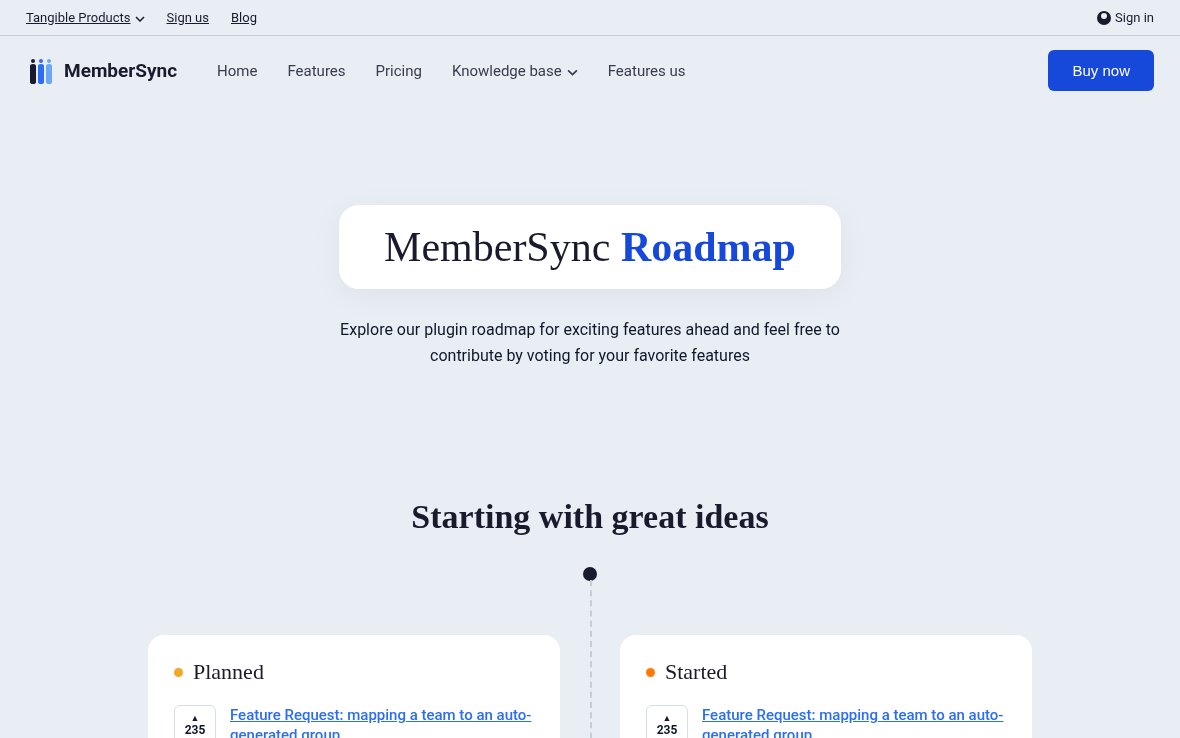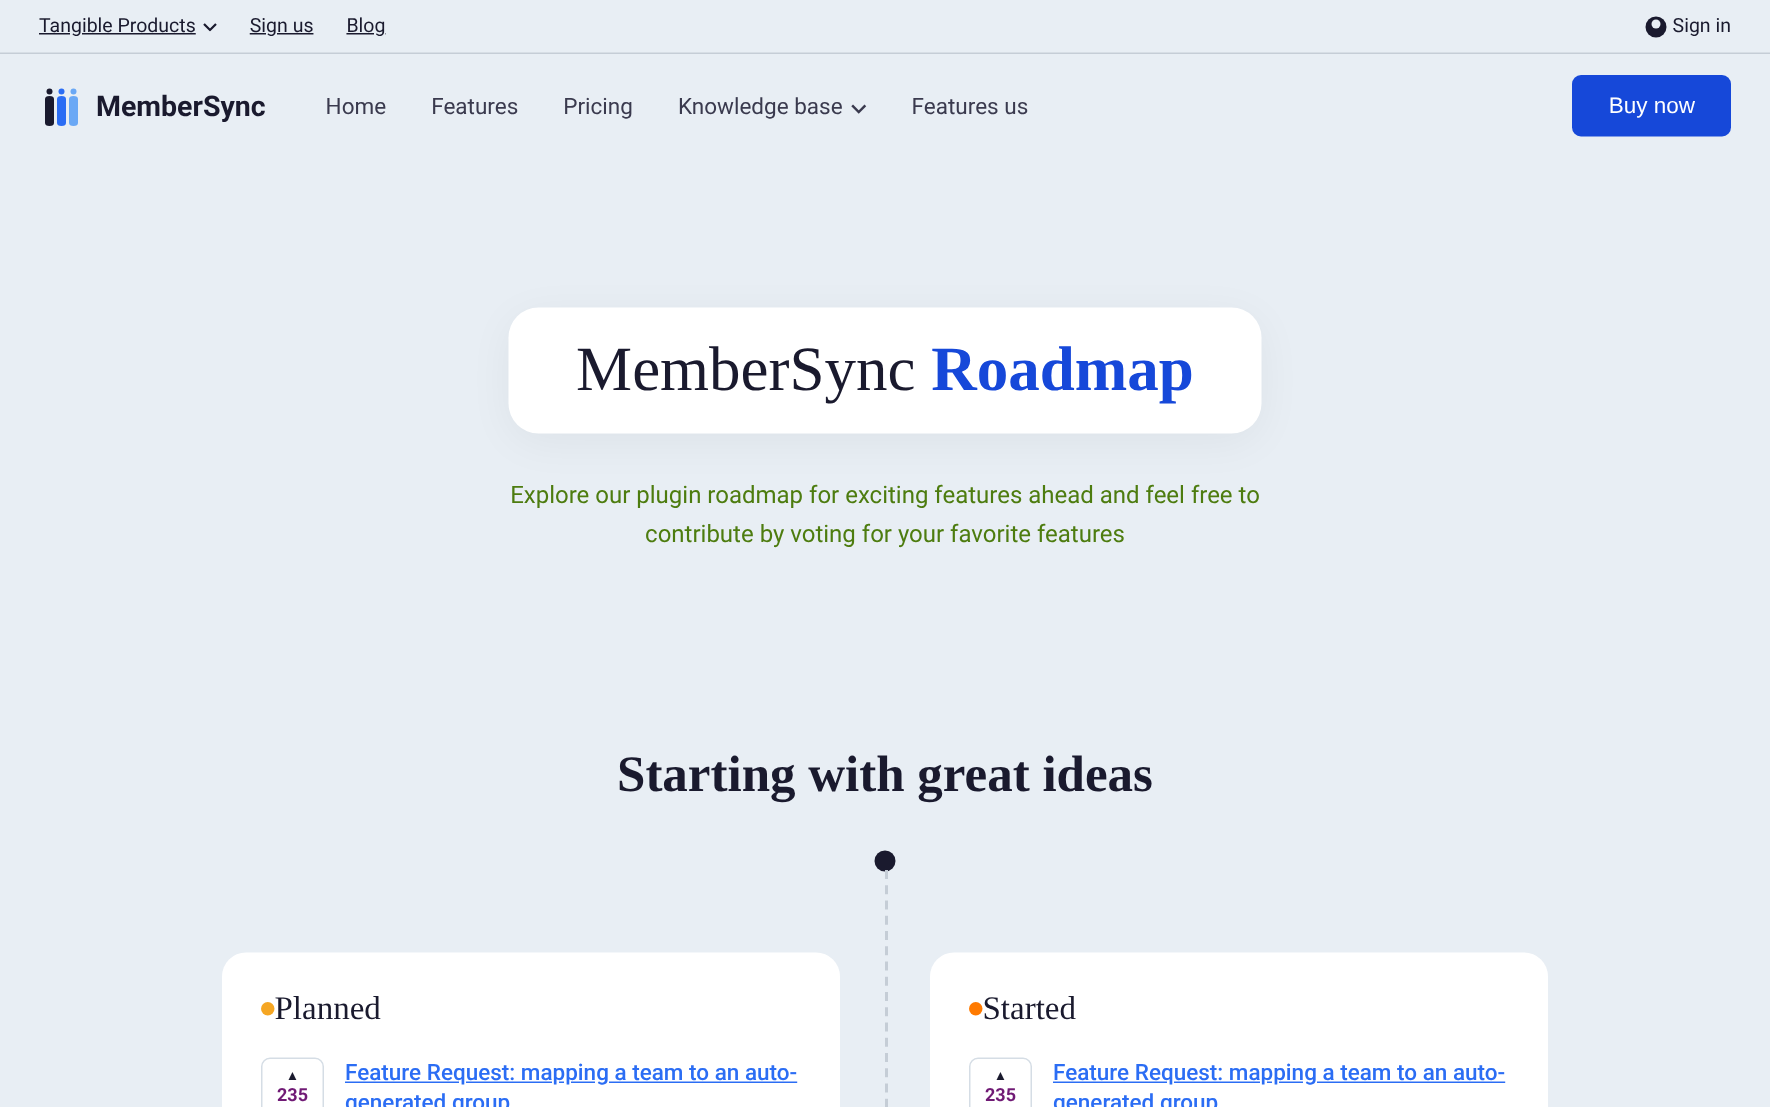--- a/index.html
+++ b/index.html
@@ -123,21 +123,21 @@
       font-size: 42px;
       font-weight: 400;
       text-align: center;
     }
     .hero-title .accent {
       color: #1648d9;
       font-weight: 700;
     }
     .hero-subtitle {
       margin-top: 28px;
-      color: #4d7c0f;
+      color: #0f172a;
       font-size: 16px;
       line-height: 1.6;
       max-width: 500px;
       margin-left: auto;
       margin-right: auto;
     }
     .section-title {
       font-family: Georgia, 'Times New Roman', serif;
       font-size: 34px;
       font-weight: 700;
@@ -174,20 +174,21 @@
     }
     .card {
       background: white;
       border-radius: 16px;
       padding: 24px 26px;
       width: 412px;
     }
     .card-header {
       display: flex;
       align-items: center;
+      gap: 10px;
       margin-bottom: 20px;
     }
     .status-dot {
       width: 9px;
       height: 9px;
       border-radius: 50%;
     }
     .status-dot.planned { background: #f5a623; }
     .status-dot.started { background: #ff7a00; }
     .card-title {
@@ -213,21 +214,21 @@
       flex-shrink: 0;
     }
     .vote-arrow {
       font-size: 9px;
       line-height: 1;
       color: #1a1a2e;
     }
     .vote-count {
       font-size: 12px;
       font-weight: 700;
-      color: #701a75;
+      color: #0f172a;
     }
     .feature-content {
       flex: 1;
     }
     .feature-title {
       color: #2b6df4;
       font-size: 15px;
       font-weight: 500;
       line-height: 1.35;
     }

